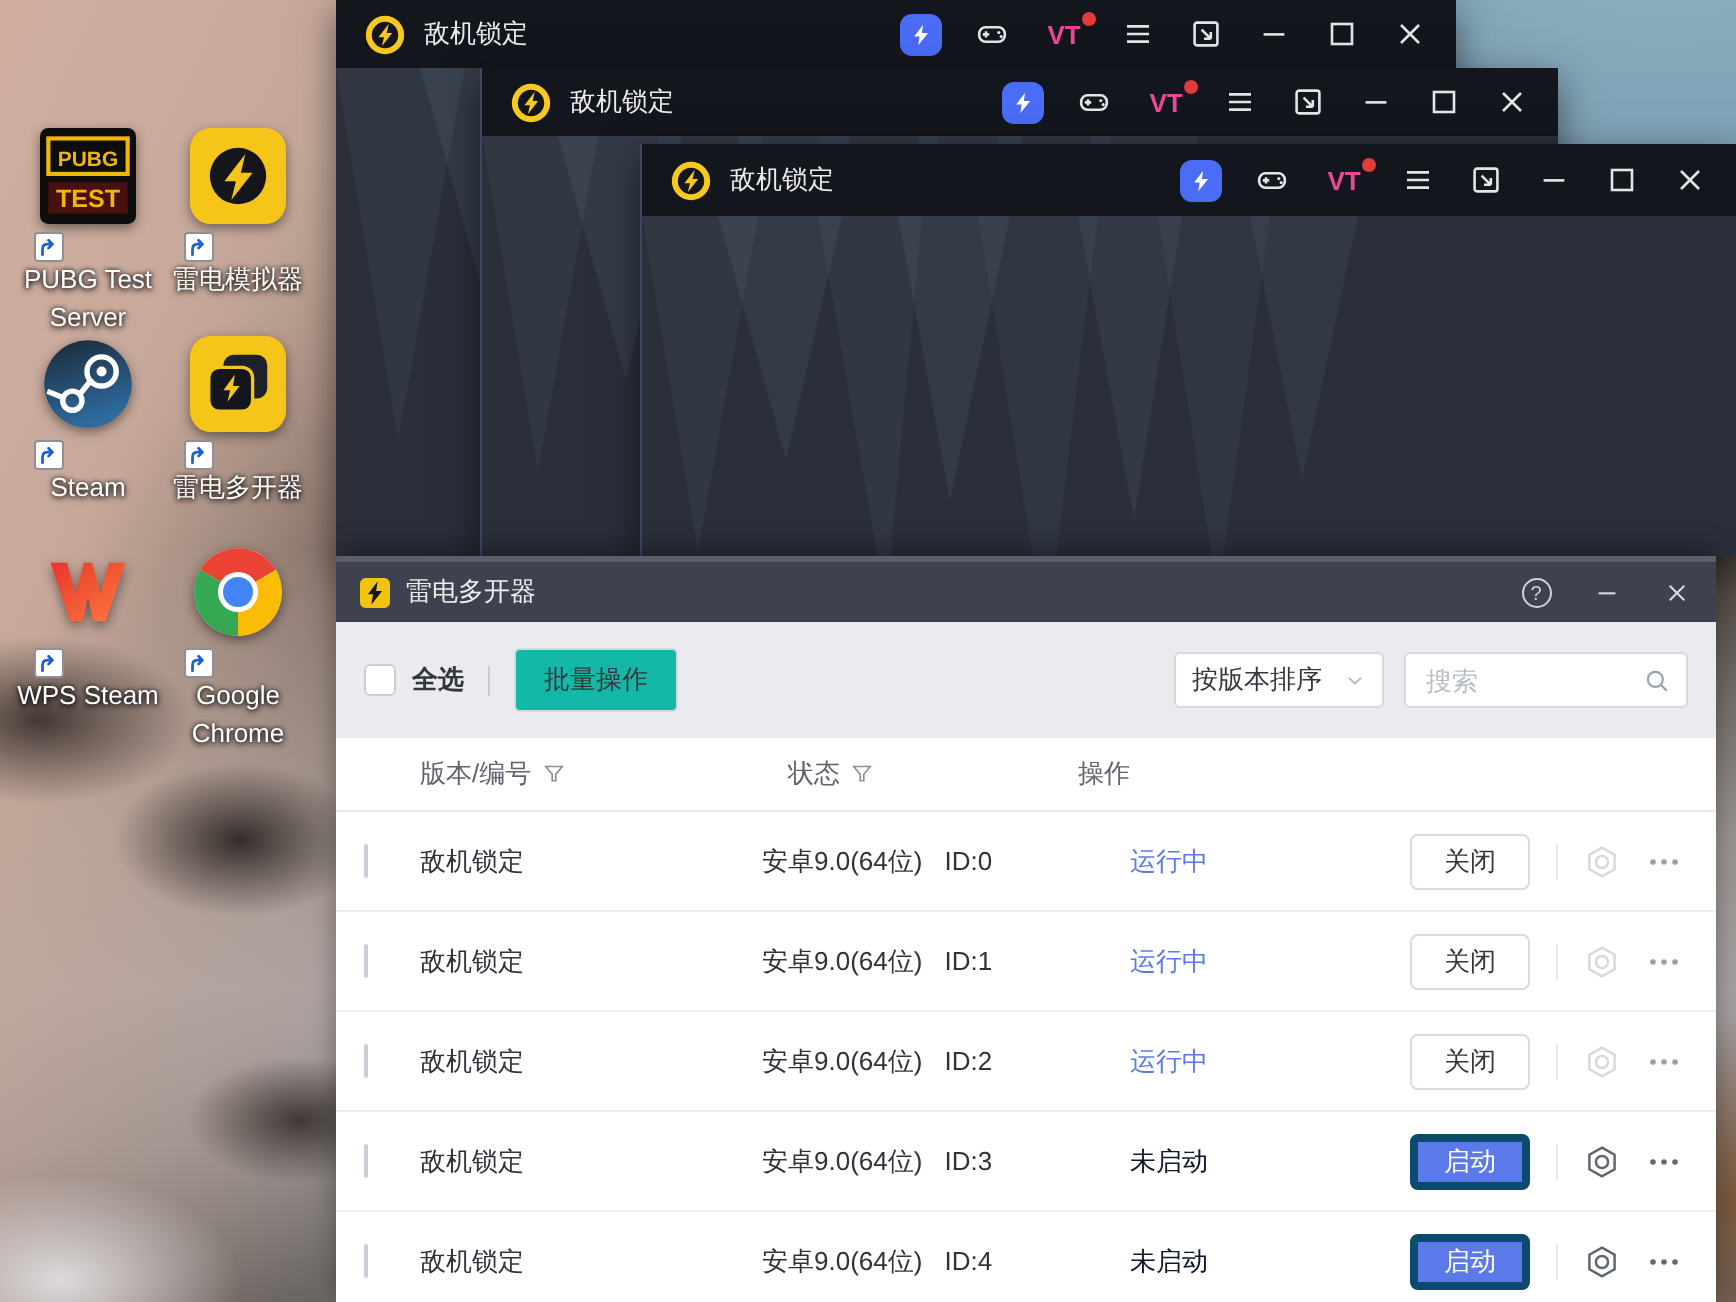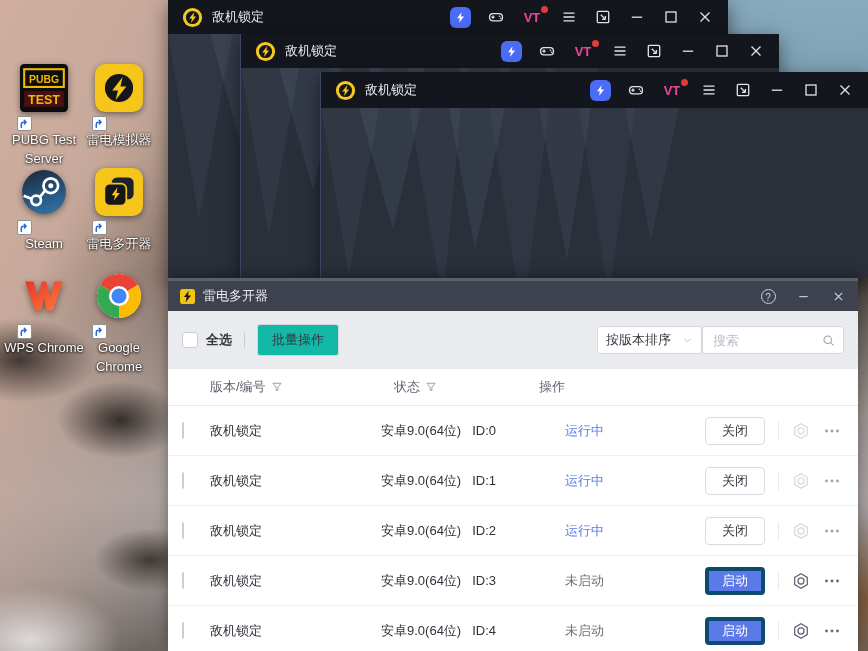--- a/index.html
+++ b/index.html
@@ -51,38 +51,38 @@
   .mic svg{width:13px;height:13px;stroke:currentColor;fill:none;stroke-width:1.3;}
   .helpc{width:15px;height:15px;border:1.2px solid #cfd2d8;border-radius:50%;font-size:10px;line-height:15px;text-align:center;color:#cfd2d8;box-sizing:border-box;}
   
   .mtool{height:58px;background:#e9ebef;display:flex;align-items:center;padding:0 14px;flex:0 0 auto;}
   .cb{width:16px;height:16px;background:#fff;border:1px solid #c9cdd4;border-radius:3px;box-sizing:border-box;cursor:pointer;}
   .selall{font-size:13px;color:#33373d;margin-left:8px;font-weight:bold;}
   .tdiv{width:1px;height:15px;background:#c8ccd2;margin:0 12px;}
   .btn-batch{background:#14b8a6;border:1px solid #d5d8de;border-radius:3px;color:#33373d;font-size:13px;padding:6px 14px;cursor:pointer;font-family:inherit;}
   .sortdd{margin-left:auto;width:105px;height:28px;background:#fff;border:1px solid #d5d8de;border-radius:3px;display:flex;align-items:center;padding:0 8px;box-sizing:border-box;font-size:13px;color:#33373d;cursor:pointer;}
   .sortdd svg{margin-left:auto;width:11px;height:11px;stroke:#b6bbc4;fill:none;stroke-width:1.4;}
-  .searchbox{width:142px;height:28px;background:#fff;border:1px solid #d5d8de;border-radius:3px;display:flex;align-items:center;padding:0 8px;box-sizing:border-box;}
+  .searchbox{margin-left:10px;width:142px;height:28px;background:#fff;border:1px solid #d5d8de;border-radius:3px;display:flex;align-items:center;padding:0 8px;box-sizing:border-box;}
   .searchbox input{border:none;outline:none;flex:1;min-width:0;font-size:13px;color:#33373d;font-family:inherit;background:transparent;}
   .searchbox input::placeholder{color:#b8bdc6;}
   .searchbox svg{width:13px;height:13px;stroke:#9aa0a8;fill:none;stroke-width:1.3;flex:0 0 auto;}
   
   .mtable{flex:1;overflow:hidden;background:#fff;}
   .mhead,.mrow{display:flex;align-items:center;padding-left:14px;box-sizing:border-box;}
   .mhead{height:37px;border-bottom:1px solid #e8eaee;color:#5f646e;font-size:13px;}
   .mrow{height:50px;border-bottom:1px solid #edeff3;font-size:13px;color:#2f333a;}
   .c-check{width:28px;flex:0 0 auto;}
   .c-name{width:171px;flex:0 0 auto;}
   .c-ver{width:184px;flex:0 0 auto;display:flex;align-items:center;gap:11px;}
   .c-status{width:140px;flex:0 0 auto;}
   .c-action{display:flex;align-items:center;flex:0 0 auto;}
   .hcell{display:flex;align-items:center;gap:5px;}
   .funnel svg{width:12px;height:12px;stroke:#8b9098;fill:none;stroke-width:1.1;display:block;cursor:pointer;}
   .st-running{color:#5b7ce8;}
-  .st-stopped{color:#737373;}
+  .st-stopped{color:#0f172a;}
   .btn-act{width:60px;height:28px;border-radius:4px;font-size:13px;cursor:pointer;font-family:inherit;}
   .btn-close{background:#fff;border:1px solid #d8dbe2;color:#33373d;}
   .btn-start{background:#5b79e8;border:4px solid #0c4a6e;color:#fff;}
   .adiv{width:1px;height:18px;background:#e6e8ec;margin:0 13px;}
   .gearc{display:flex;cursor:pointer;}
   .gearc svg{width:18px;height:18px;stroke-width:1.1;fill:none;}
   .running .gearc svg{stroke:#d6d9df;}
   .stopped .gearc svg{stroke:#5f6570;}
   .morec{margin-left:13px;display:flex;cursor:pointer;}
   .morec svg{width:18px;height:18px;}
@@ -253,21 +253,21 @@
             </linearGradient>
           </defs>
           <path d="M5 9h8l4 15 4-15h4l4 15 4-15h8l-9.5 28h-6L23 25.5 20.5 37h-6Z" fill="url(#wg)"></path>
         </svg>
       <span class="scut">
           <svg>
             <use href="#i-scut"></use>
           </svg>
         </span>
     </div>
-    <div class="dlabel">WPS Chrome</div>
+    <div class="dlabel">WPS Steam</div>
   </div>
 
   <div class="dicon" style="left:76px;top:272px;">
     <div class="art">
       <svg viewBox="0 0 46 46">
           <circle cx="23" cy="23" r="21" fill="#fff"></circle>
           <path d="M23 23L4.81 12.5A21 21 0 0 1 41.19 12.5Z" fill="#ea4335"></path>
           <path d="M23 23L41.19 12.5A21 21 0 0 1 23 44Z" fill="#fbbc05"></path>
           <path d="M23 23V44A21 21 0 0 1 4.81 12.5Z" fill="#34a853"></path>
           <circle cx="23" cy="23" r="9.6" fill="#fff"></circle>

